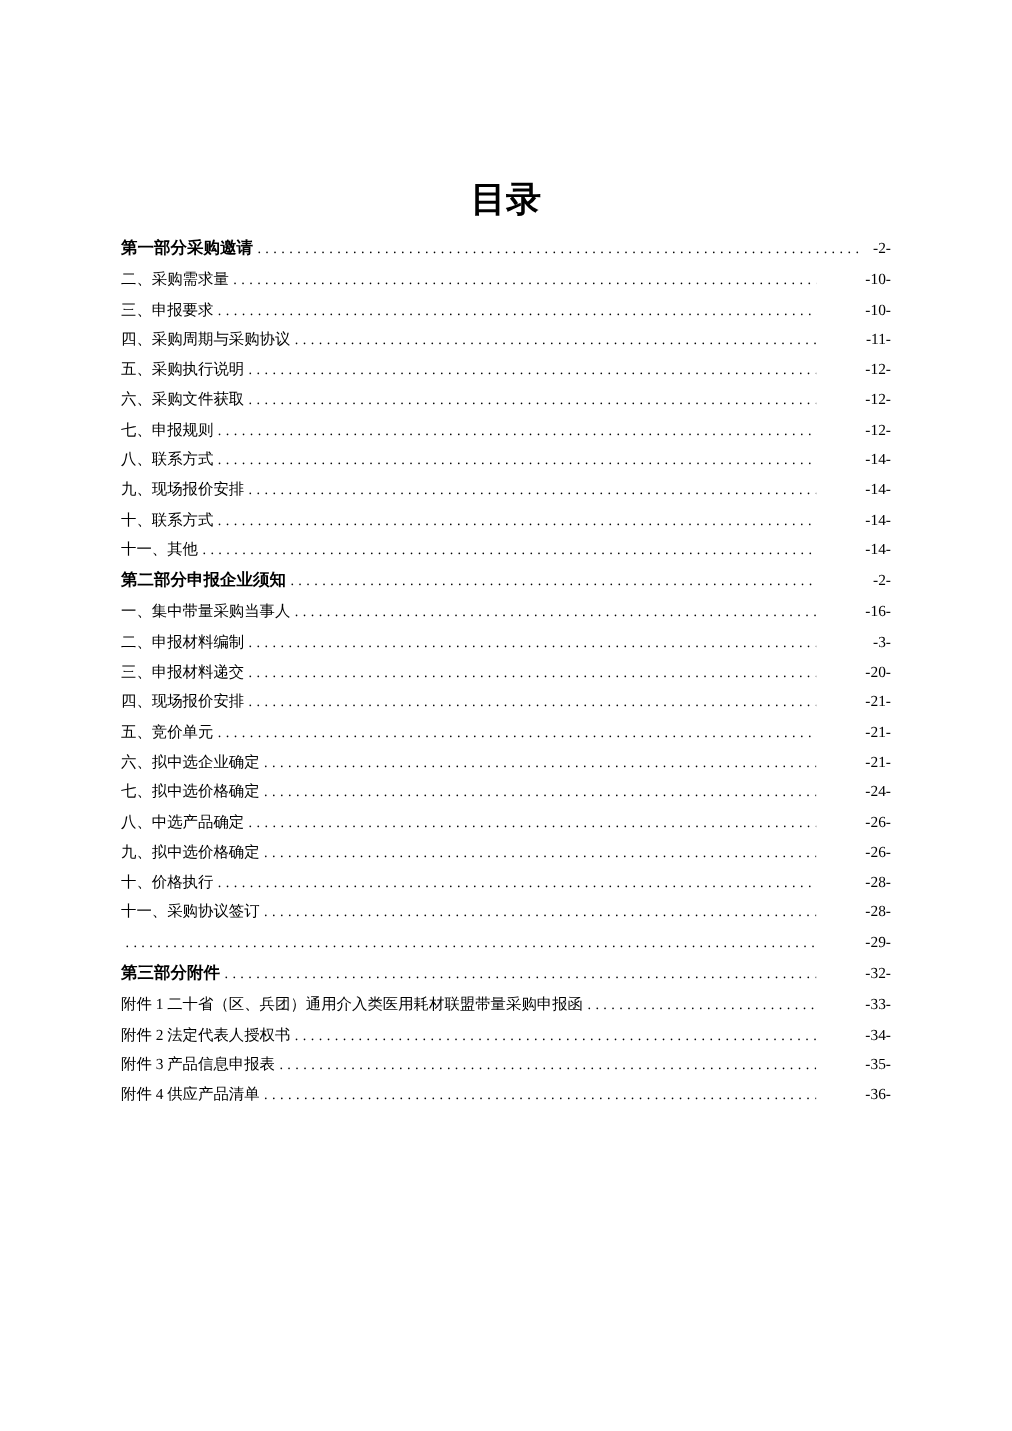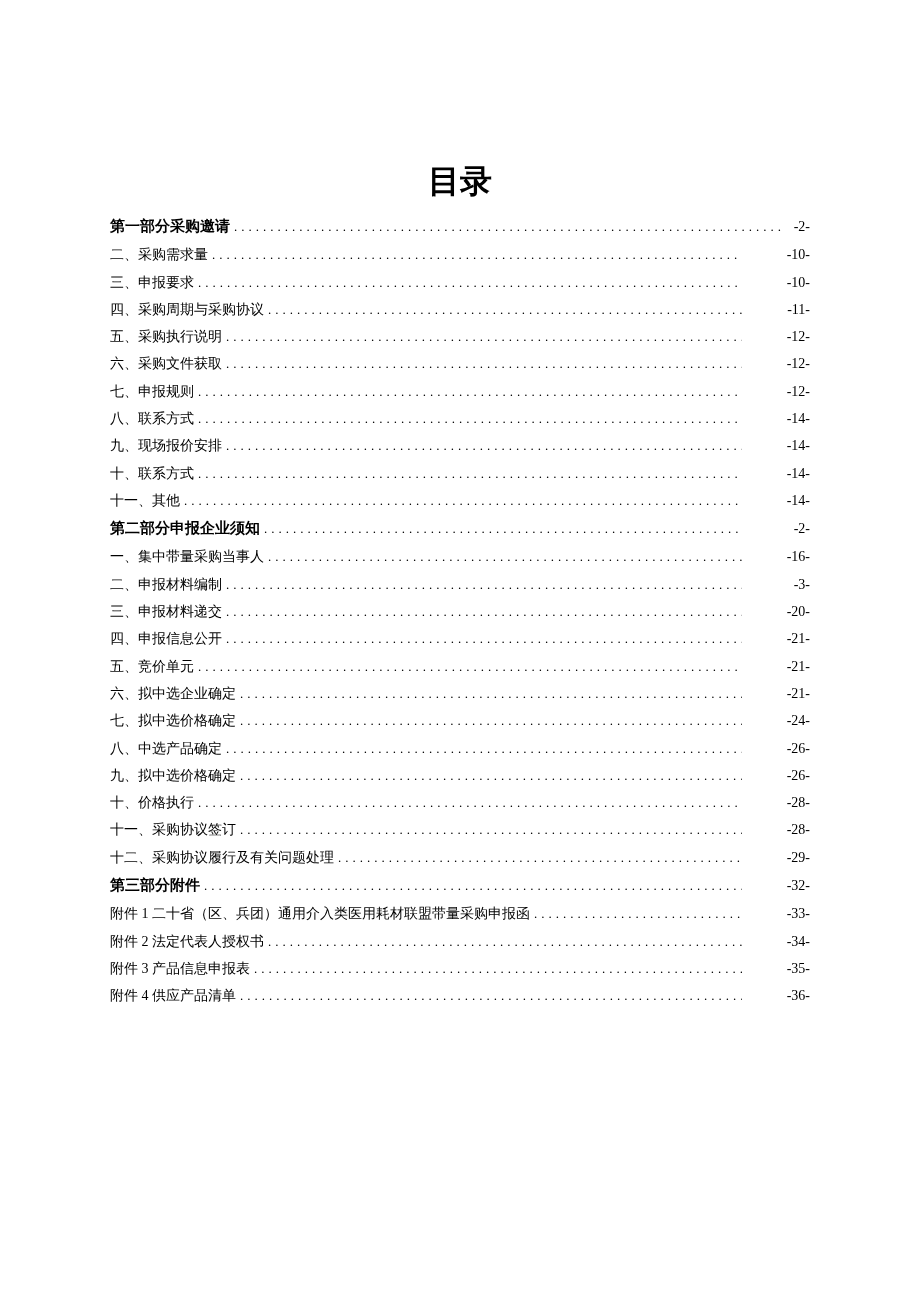--- a/index.html
+++ b/index.html
@@ -179,21 +179,21 @@
     </div>
     <div class="toc-entry">
       <span class="toc-label">三、申报材料递交</span>
       <span class="toc-dots"></span>
       <span class="toc-page wide">
         <span>-20</span>
         <span>-</span>
       </span>
     </div>
     <div class="toc-entry">
-      <span class="toc-label">四、申报信息公开</span>
+      <span class="toc-label">四、现场报价安排</span>
       <span class="toc-dots"></span>
       <span class="toc-page wide">
         <span>-21</span>
         <span>-</span>
       </span>
     </div>
     <div class="toc-entry">
       <span class="toc-label">五、竞价单元</span>
       <span class="toc-dots"></span>
       <span class="toc-page wide">
@@ -243,21 +243,20 @@
     </div>
     <div class="toc-entry">
       <span class="toc-label">十一、采购协议签订</span>
       <span class="toc-dots"></span>
       <span class="toc-page wide">
         <span>-28</span>
         <span>-</span>
       </span>
     </div>
     <div class="toc-entry">
-      <span class="toc-label">十二、采购协议履行及有关问题处理</span>
       <span class="toc-dots"></span>
       <span class="toc-page wide">
         <span>-29</span>
         <span>-</span>
       </span>
     </div>
     <div class="toc-entry bold">
       <span class="toc-label">第三部分附件</span>
       <span class="toc-dots"></span>
       <span class="toc-page wide">

